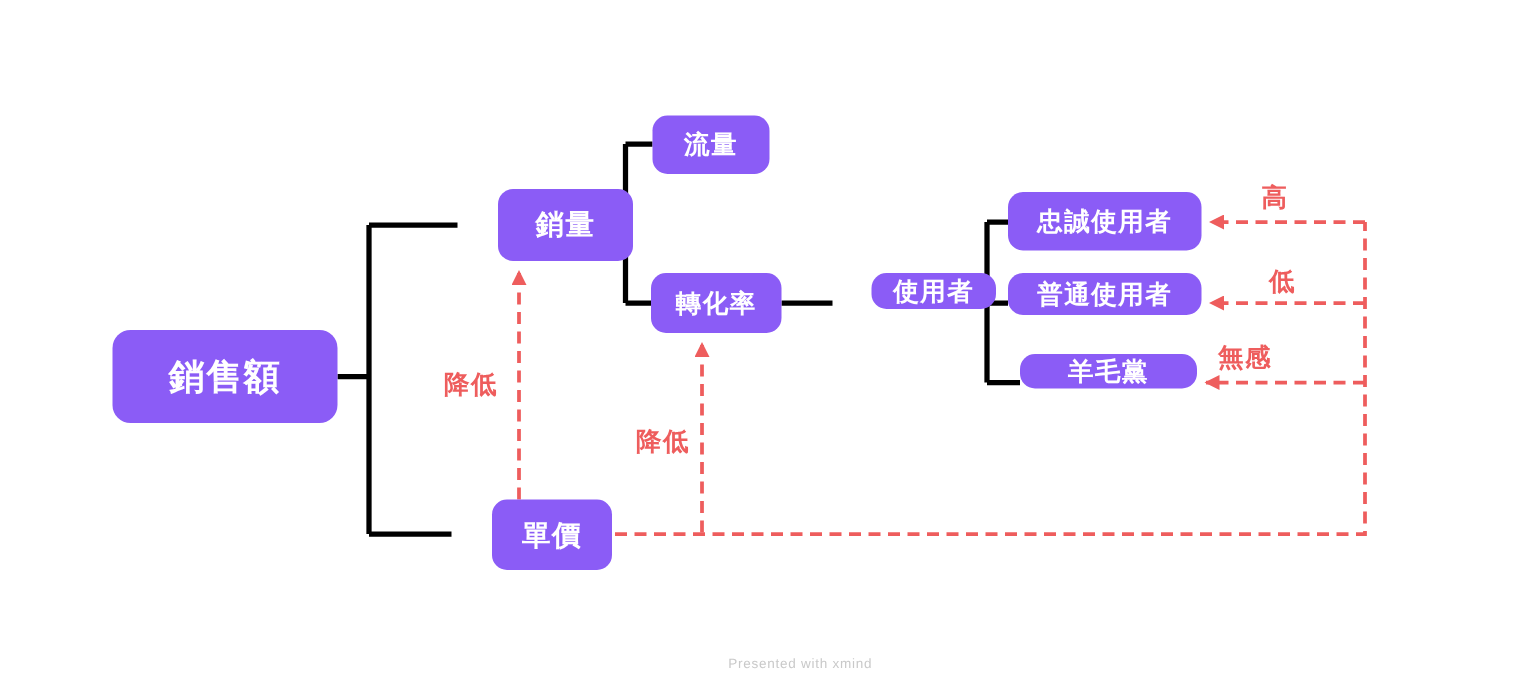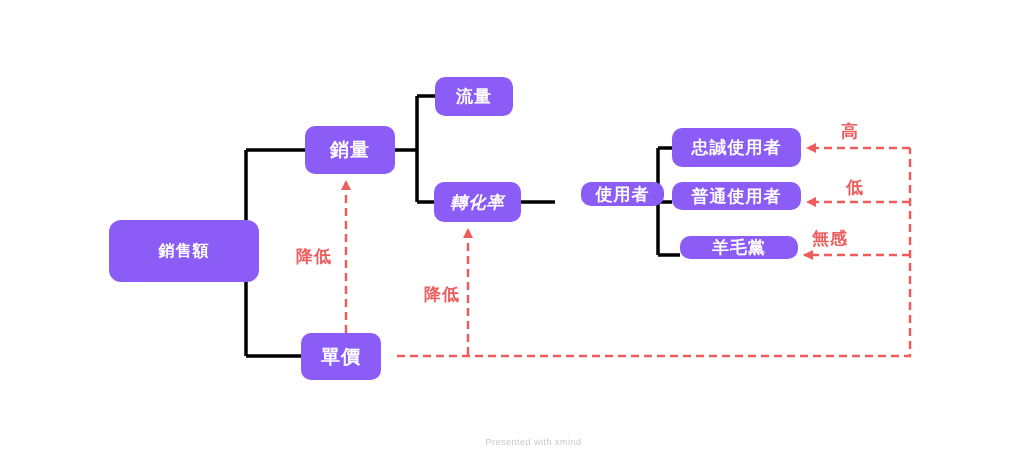--- a/index.html
+++ b/index.html
@@ -26,22 +26,22 @@
     display: flex;
     align-items: center;
     justify-content: center;
     border-radius: 10px;
     font-size: 17px;
     letter-spacing: 1px;
     box-sizing: border-box;
     cursor: default;
     white-space: nowrap;
   }
-  .node.root { font-size: 16px; border-radius: 12px; margin-left: 34px; }
-  .node.mid  { font-size: 19px; }
+  .node.root { font-size: 24px; border-radius: 12px; }
+  .node.mid  { font-size: 19px; margin-left: 27px; }
   .arrow-label {
     position: absolute;
     color: #EE5D5D;
     font-size: 17px;
     font-weight: bold;
     letter-spacing: 1px;
     white-space: nowrap;
   }
   .watermark {
     position: absolute;
@@ -84,21 +84,21 @@
   </svg>
 
   <div class="node root" style="left:75px; top:220px; width:150px; height:62px;">銷售額</div>
 
   <div class="node mid" style="left:305px; top:126px; width:90px; height:48px;">銷量</div>
 
   <div class="node mid" style="left:301px; top:333px; width:80px; height:47px;">單價</div>
 
   <div class="node" style="left:435px; top:77px; width:78px; height:39px;">流量</div>
 
-  <div class="node" style="left:434px; top:182px; width:87px; height:40px;font-style:italic;">轉化率</div>
+  <div class="node" style="left:434px; top:182px; width:87px; height:40px;">轉化率</div>
 
   <div class="node" style="left:581px; top:182px; width:83px; height:24px;">使用者</div>
 
   <div class="node" style="left:672px; top:128px; width:129px; height:39px;">忠誠使用者</div>
 
   <div class="node" style="left:672px; top:182px; width:129px; height:28px;">普通使用者</div>
 
   <div class="node" style="left:680px; top:236px; width:118px; height:23px;">羊毛黨</div>
 
   <div class="arrow-label" style="left:296px; top:245px;">降低</div>

